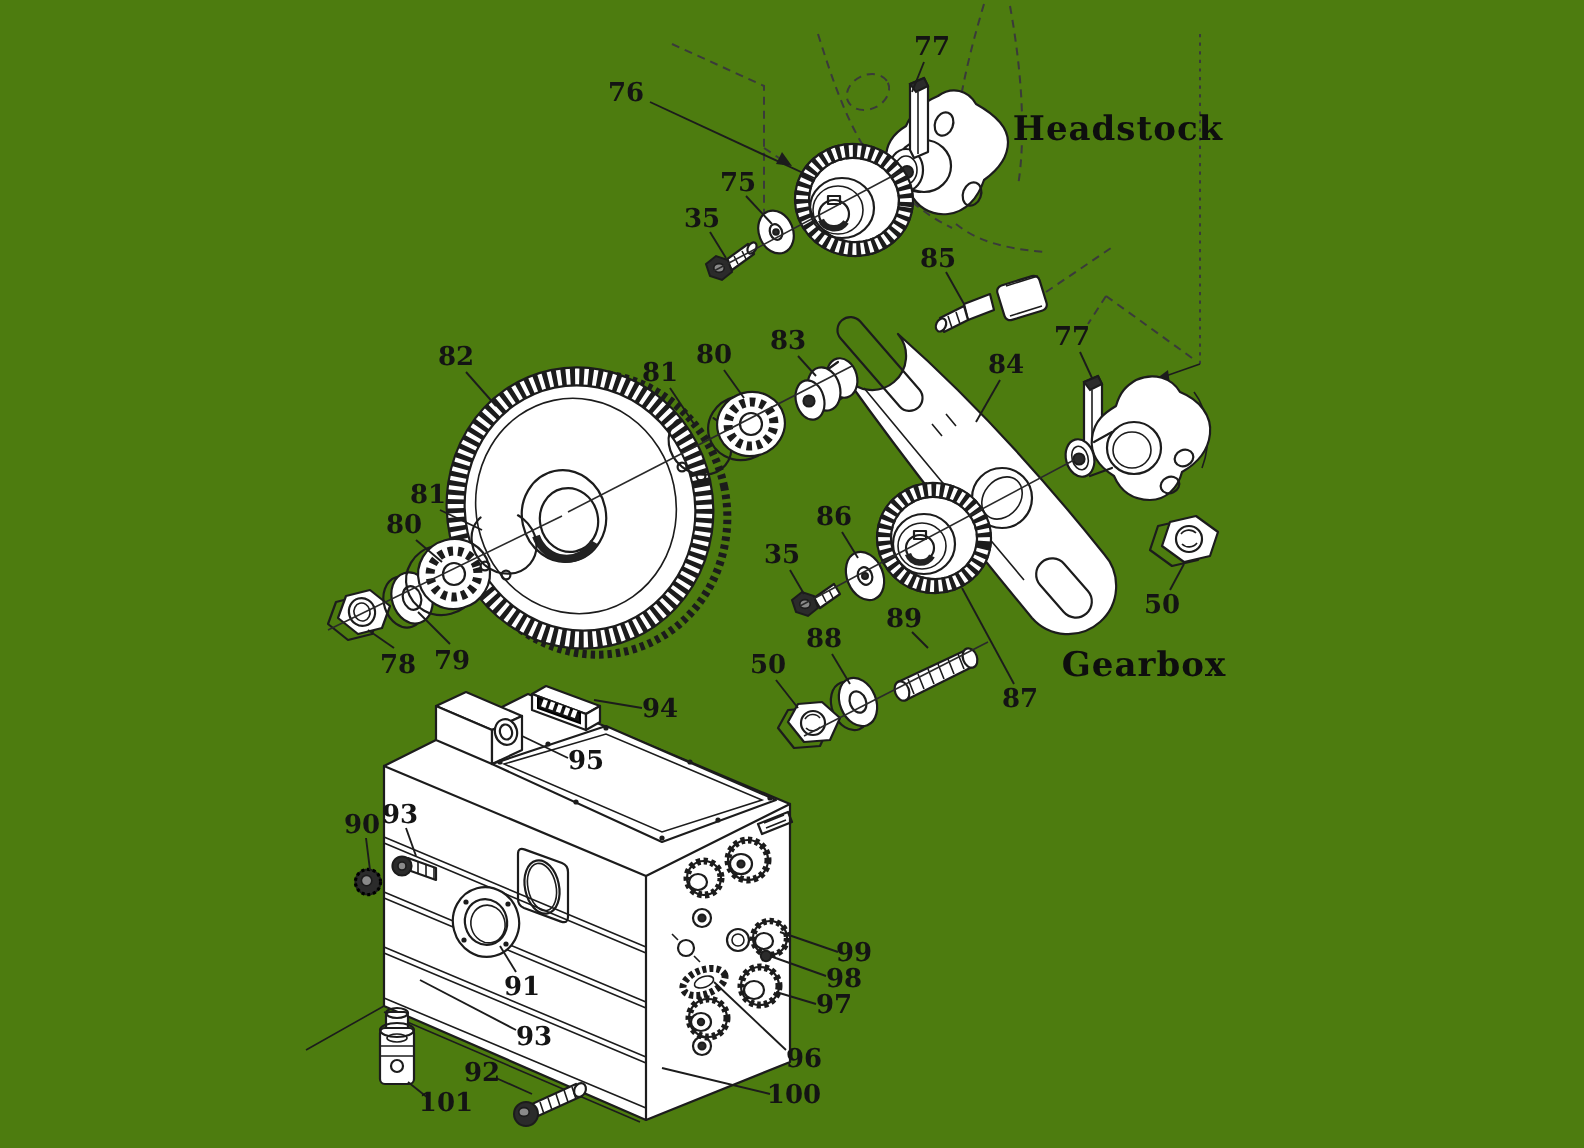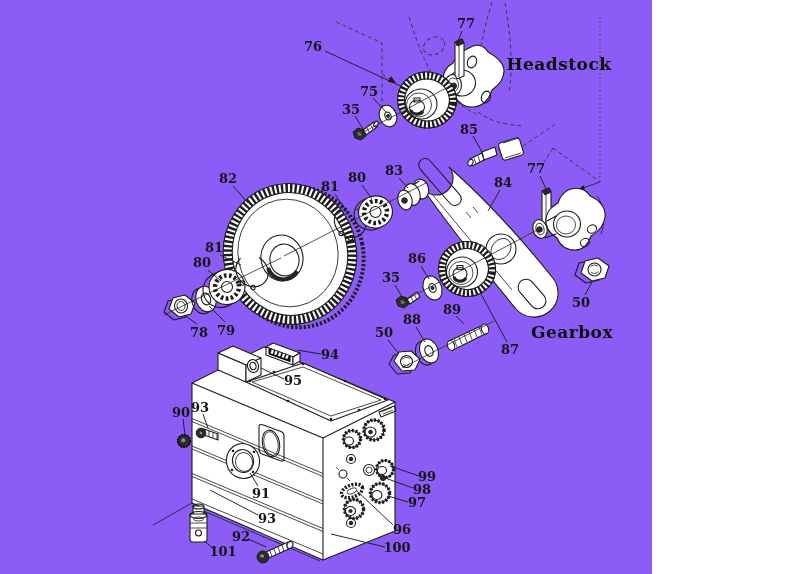--- a/index.html
+++ b/index.html
@@ -1,16 +1,16 @@
 <!DOCTYPE html>
 <html><head>
 <meta charset="utf-8">
 <style>
   html,body{margin:0;padding:0;background:#ffffff;}
-  .stage{position:relative;width:652px;height:574px;background:#8b5cf6;overflow:hidden;
+  .stage{position:relative;width:792px;height:574px;background:#4d7c0f;overflow:hidden;
          font-family:"DejaVu Serif",serif;}
   svg{position:absolute;left:0;top:0;}
   .ln{fill:none;stroke:#1c1c1c;stroke-width:1.1;stroke-linejoin:round;stroke-linecap:round;}
   .wh{fill:#ffffff;stroke:#1c1c1c;stroke-width:1.1;stroke-linejoin:round;}
   .dk{fill:#2b2b2b;stroke:#1c1c1c;stroke-width:1;}
   .gy{fill:#8a8a8a;stroke:#1c1c1c;stroke-width:.8;}
   .dash{fill:none;stroke:#3a3a3a;stroke-width:1;stroke-dasharray:4 3;}
   .dot{fill:none;stroke:#3a3a3a;stroke-width:1;stroke-dasharray:1.6 2.7;}
   .axis{fill:none;stroke:#2a2a2a;stroke-width:.8;}
   .thin{fill:none;stroke:#1c1c1c;stroke-width:.8;}

